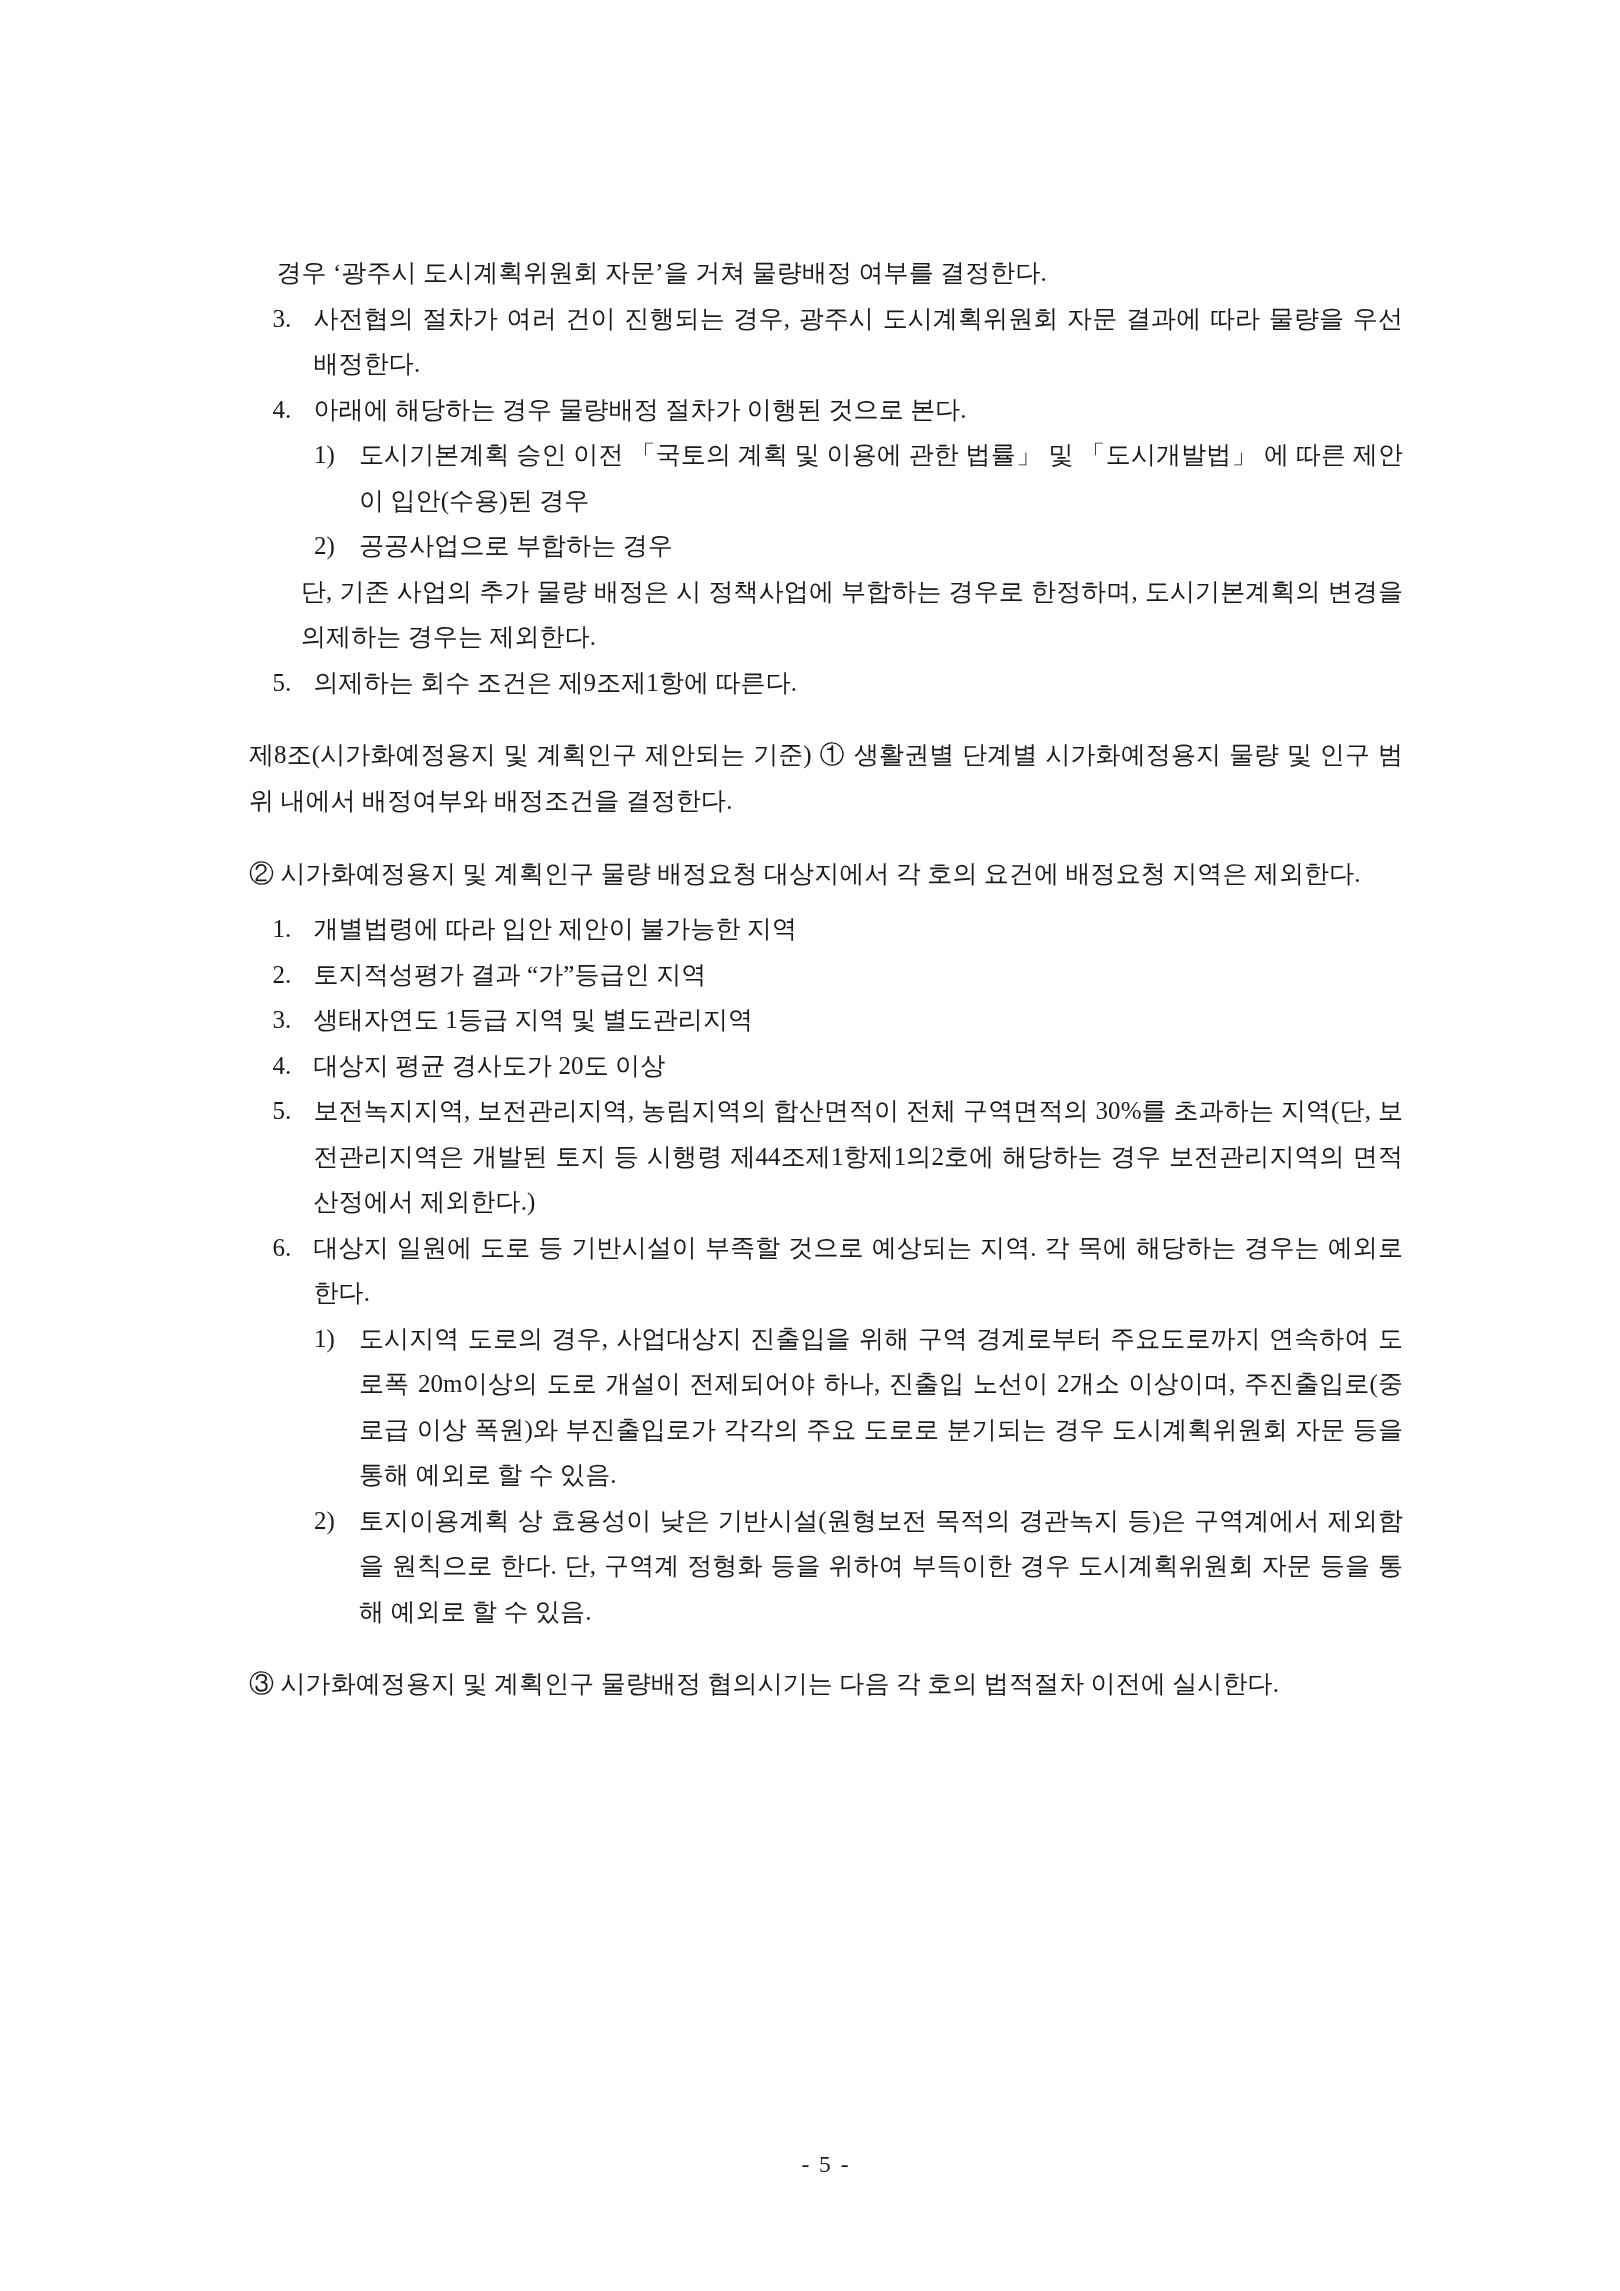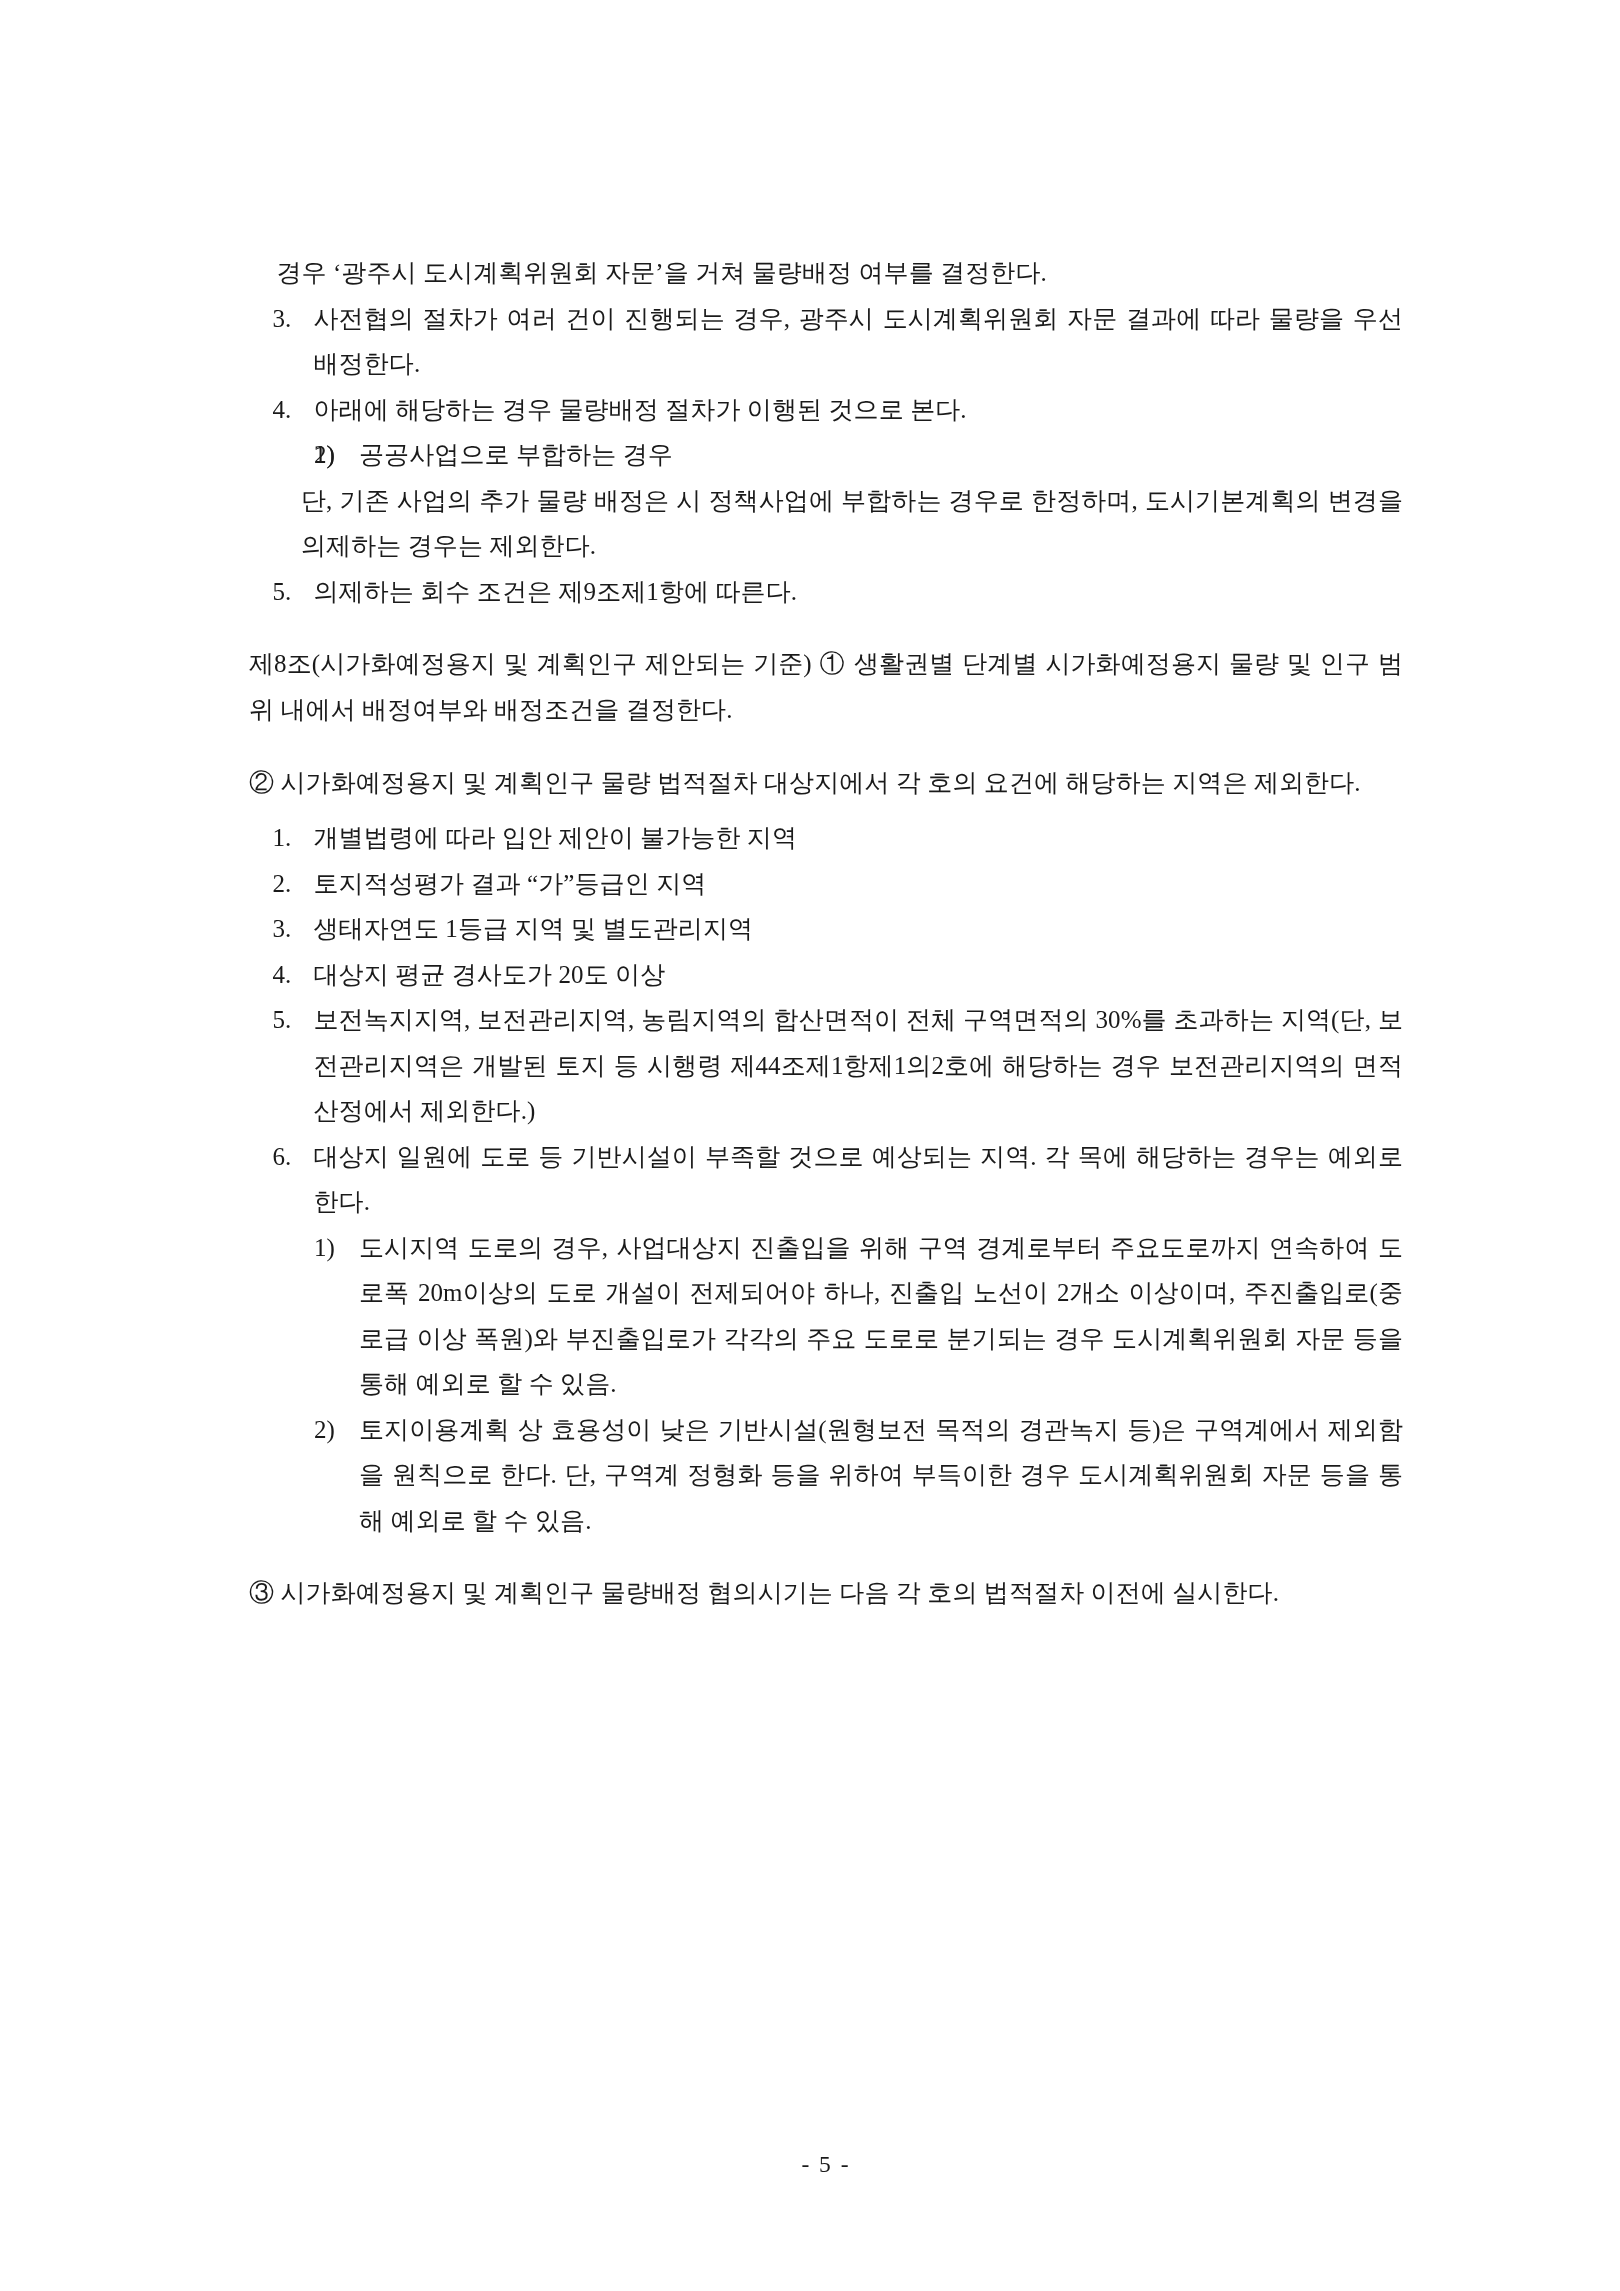--- a/index.html
+++ b/index.html
@@ -115,41 +115,42 @@
       <span>사전협의 절차가 여러 건이 진행되는 경우, 광주시 도시계획위원회 자문 결과에 따라 물량을 우선 배정한다.</span>
     </div>
 
     <div class="lvl1">
       <span class="marker">4.</span>
       <span>아래에 해당하는 경우 물량배정 절차가 이행된 것으로 본다.</span>
     </div>
 
     <div class="lvl2">
       <span class="marker">1)</span>
+      <span>도시기본계획 승인 이전 「국토의 계획 및 이용에 관한 법률」 및 「도시개발법」 에 따른 제안이 입안(수용)된 경우</span>
     </div>
 
     <div class="lvl2">
       <span class="marker">2)</span>
       <span>공공사업으로 부합하는 경우</span>
     </div>
 
     <div class="sub-indent">단, 기존 사업의 추가 물량 배정은 시 정책사업에 부합하는 경우로 한정하며, 도시기본계획의 변경을 의제하는 경우는 제외한다.</div>
 
     <div class="lvl1">
       <span class="marker">5.</span>
       <span>의제하는 회수 조건은 제9조제1항에 따른다.</span>
     </div>
 
     <div class="block-gap-md"></div>
 
     <div class="para article">제8조(시가화예정용지 및 계획인구 제안되는 기준) ① 생활권별 단계별 시가화예정용지 물량 및 인구 범위 내에서 배정여부와 배정조건을 결정한다.</div>
 
     <div class="block-gap-md"></div>
 
-    <div class="para circ">② 시가화예정용지 및 계획인구 물량 법적절차 대상지에서 각 호의 요건에 해당하는 지역은 제외한다.</div>
+    <div class="para circ">② 시가화예정용지 및 계획인구 물량 배정요청 대상지에서 각 호의 요건에 배정요청 지역은 제외한다.</div>
 
     <div class="block-gap-sm"></div>
 
     <div class="lvl1">
       <span class="marker">1.</span>
       <span>개별법령에 따라 입안 제안이 불가능한 지역</span>
     </div>
     <div class="lvl1">
       <span class="marker">2.</span>
       <span>토지적성평가 결과 “가”등급인 지역</span>

